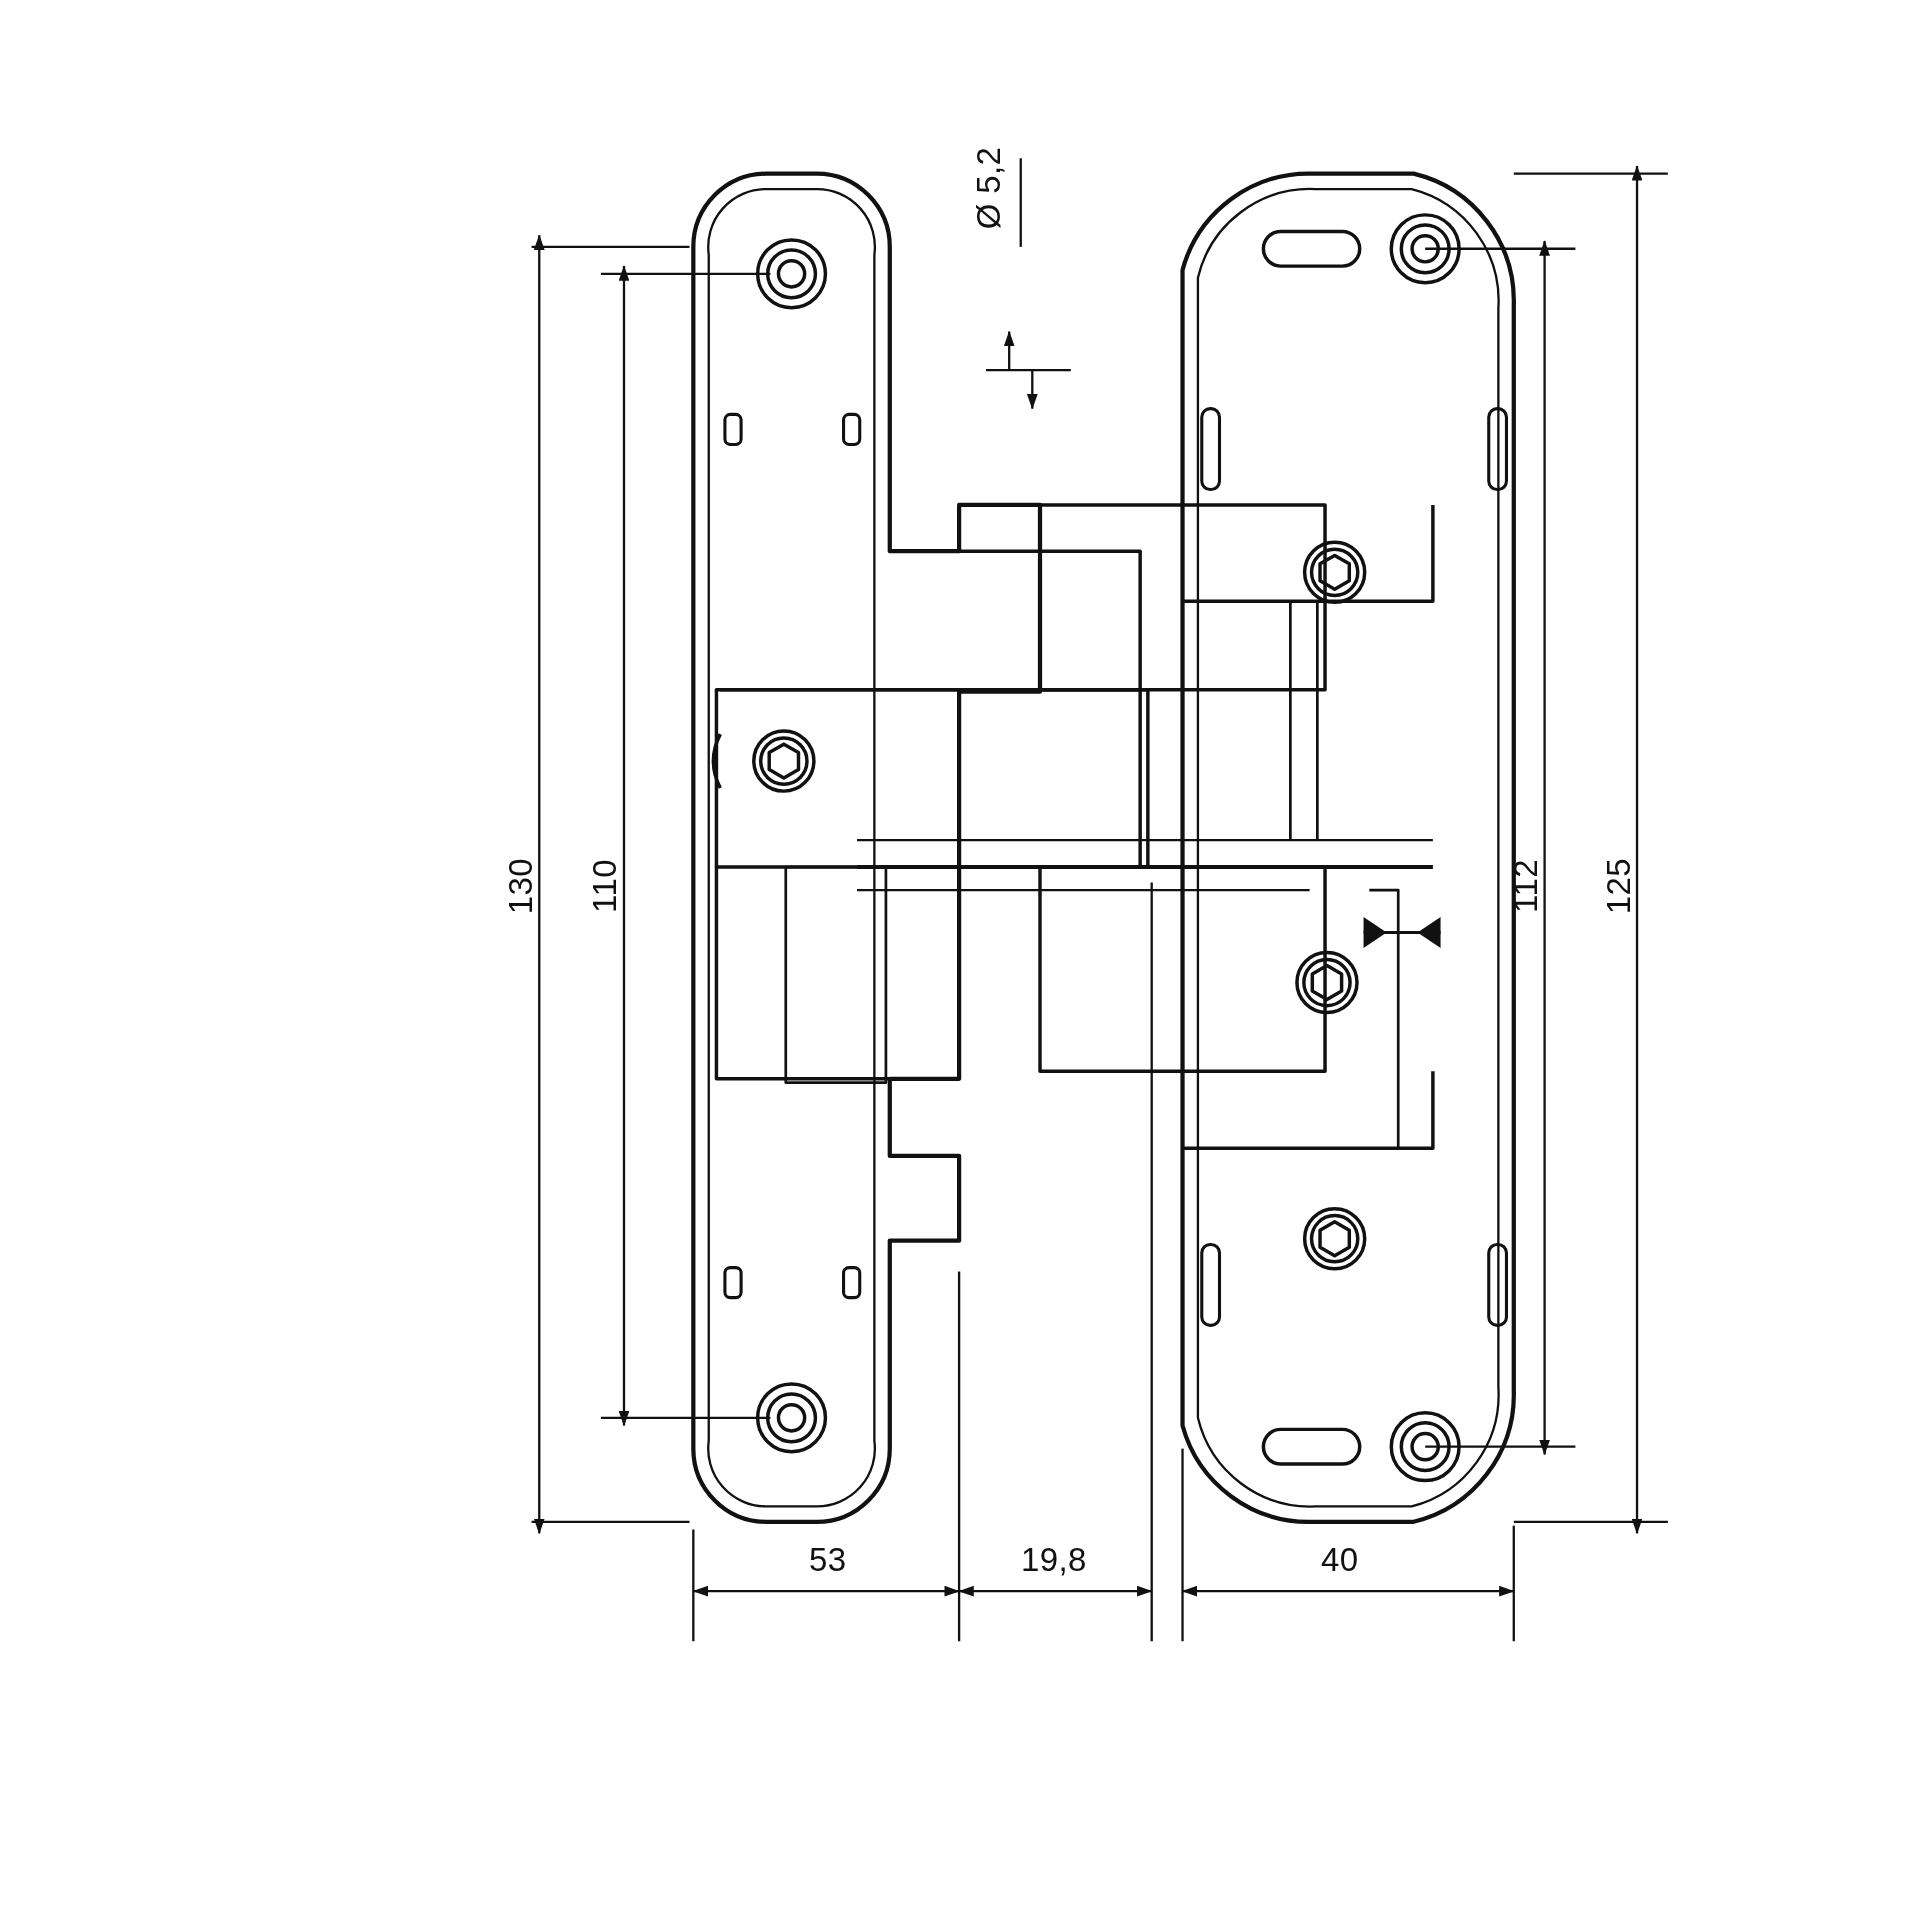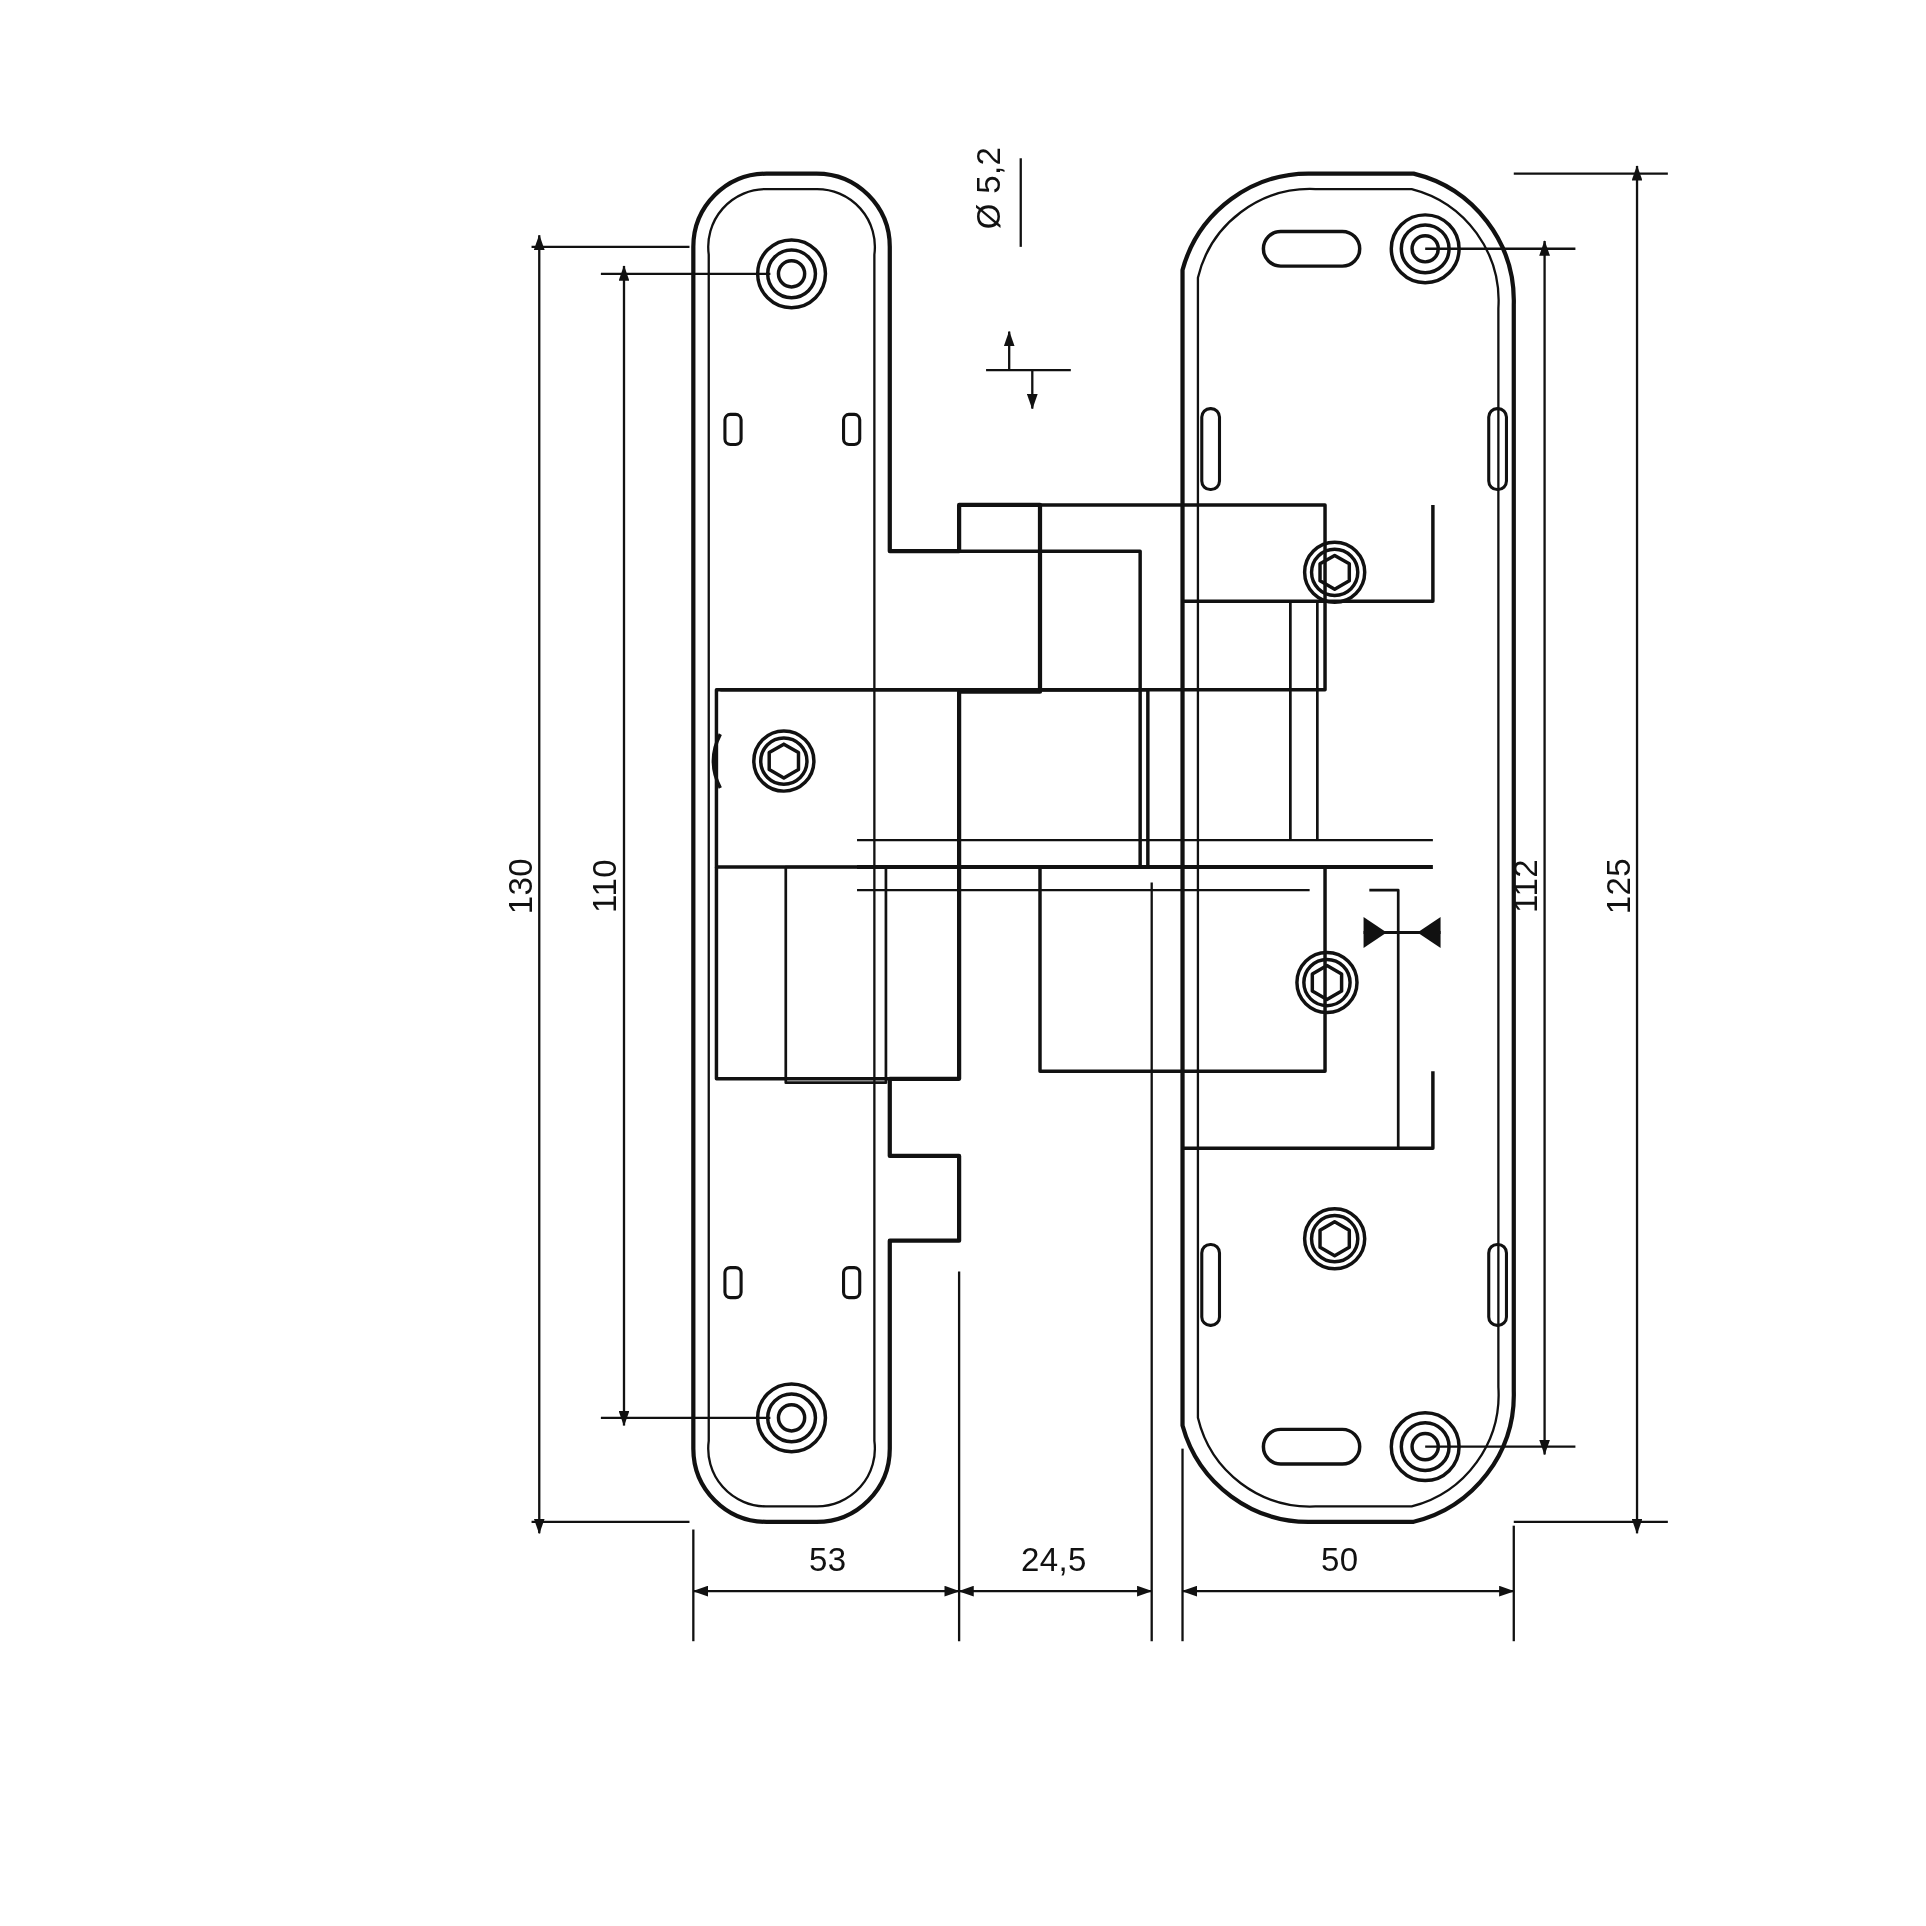--- a/index.html
+++ b/index.html
@@ -226,18 +226,18 @@
   <div class="dimtext rot90" style="left:493px; top:867px;">130</div>
 
   <div class="dimtext rot90" style="left:578px; top:867px;">110</div>
 
   <div class="dimtext rot90" style="left:1499px; top:867px;">112</div>
 
   <div class="dimtext rot90" style="left:1591px; top:867px;">125</div>
 
   <div class="dimtext" style="left:809px; top:1541px;">53</div>
 
-  <div class="dimtext" style="left:1021px; top:1541px;">24,5</div>
-
-  <div class="dimtext" style="left:1321px; top:1541px;">50</div>
+  <div class="dimtext" style="left:1021px; top:1541px;">19,8</div>
+
+  <div class="dimtext" style="left:1321px; top:1541px;">40</div>
 
 </div>
 
 
 </body></html>

